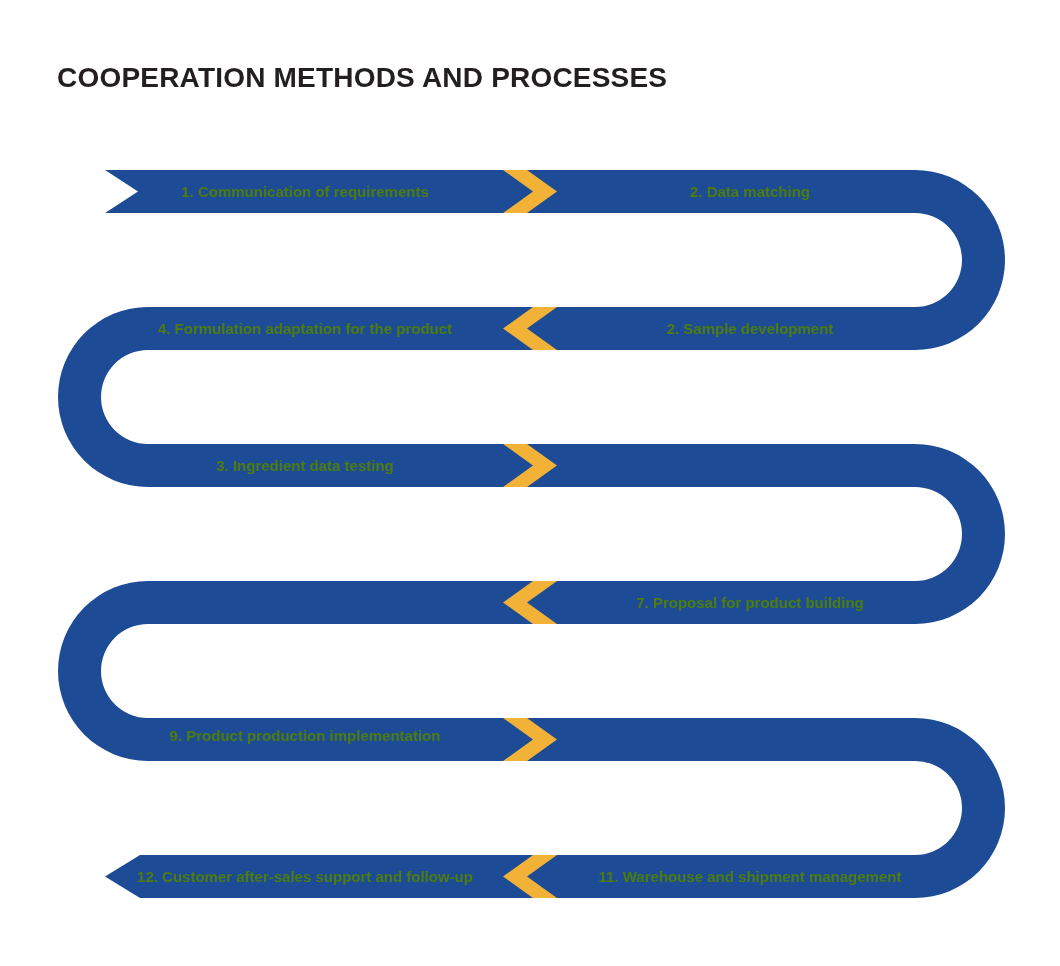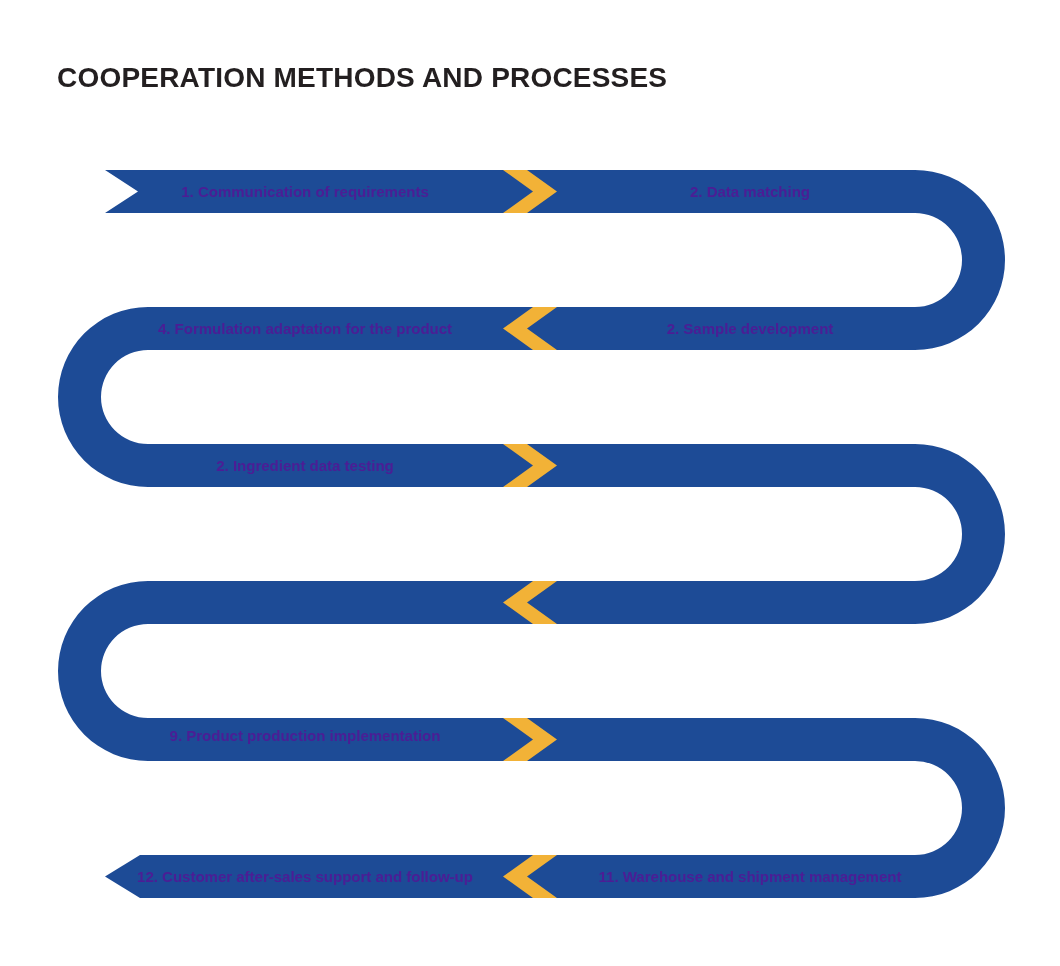--- a/index.html
+++ b/index.html
@@ -34,21 +34,21 @@
     height: 966px;
   }
   g.ribbon-blue { fill: #1d4b96; }
   g.chevron-yellow { fill: #f2b237; }
   .step-label {
     position: absolute;
     height: 43px;
     display: flex;
     align-items: center;
     justify-content: center;
-    color: #4c1d95;
+    color: #4d7c0f;
     font-size: 15px;
     font-weight: 700;
     white-space: nowrap;
     text-align: center;
     line-height: 1;
   }
   .step-label .sub {
     font-size: 10.5px;
     font-weight: 700;
     margin-left: 4px;
@@ -104,21 +104,22 @@
       <polygon points="557,855 533,855 503,876.5 533,898 557,898 527,876.5"></polygon>
     </g>
   </svg>
 
   <div class="step-label col-left row-1">1. Communication of requirements</div>
   <div class="step-label col-right row-1">2. Data matching</div>
 
   <div class="step-label col-left row-2">4. Formulation adaptation for the product</div>
   <div class="step-label col-right row-2">2. Sample development</div>
 
-  <div class="step-label col-left row-3">2. Ingredient data testing</div>
+  <div class="step-label col-left row-3">3. Ingredient data testing</div>
 
+  <div class="step-label col-right row-4">7. Proposal for product building</div>
 
   <div class="step-label col-left row-5">9. Product production implementation</div>
 
   <div class="step-label col-left row-6">12. Customer after-sales support and follow-up</div>
   <div class="step-label col-right row-6">11. Warehouse and shipment management</div>
 
 </div>
 
 </body></html>

